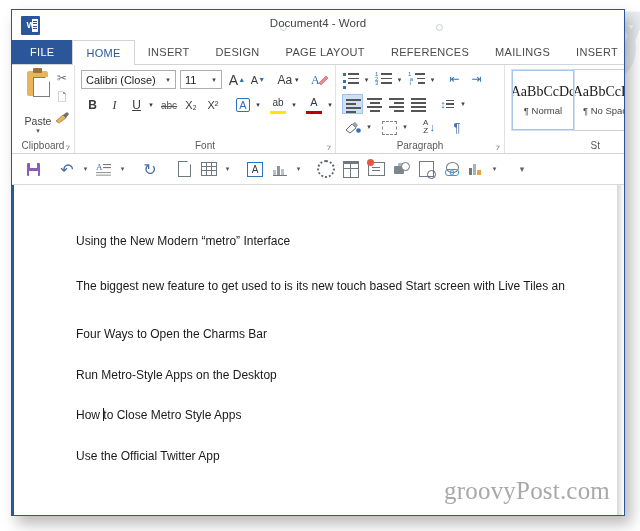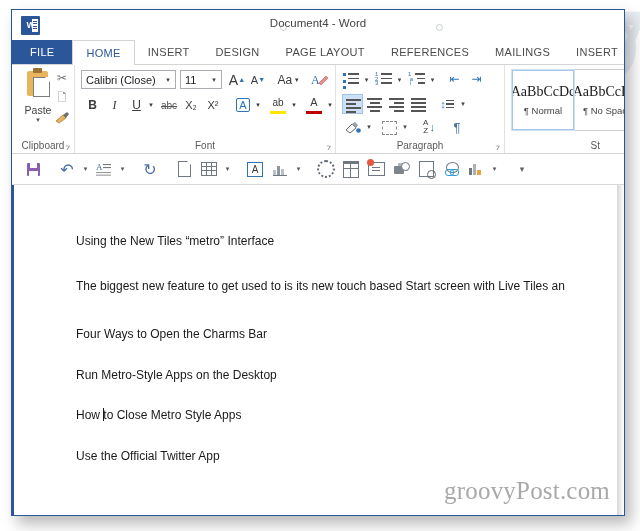--- a/index.html
+++ b/index.html
@@ -177,21 +177,21 @@
     position: absolute; left: 8px; top: 9px;
     width: 15px; height: 18px;
     background: #ffffff; border: 1px solid #7d7d7d;
   }
   .clip-page:after {
     content: ""; position: absolute; right: -1px; top: -1px;
     border-left: 5px solid transparent;
     border-top: 5px solid #ffffff;
     border-right: 0; border-bottom: 0;
   }
-  #paste-label { font-size: 10.5px; color: #444; margin-top: 7px; }
+  #paste-label { font-size: 10.5px; color: #444; margin-top: 18px; }
   #paste-caret { font-size: 7px; color: #555; line-height: 8px; }
 
   .mini-btn {
     position: absolute;
     width: 18px; height: 18px;
     display: flex; align-items: center; justify-content: center;
     font-size: 12px; color: #6a6a6a;
     cursor: default;
   }
   #cut-btn  { left: 41px; top: 4px; }
@@ -770,21 +770,21 @@
     <div class="qsep"></div>
     <div class="qbtn">
         <span style="font-size:9px;color:#666">▾</span>
       </div>
   </div>
 
   <div id="doc-canvas">
     <div id="doc-left-rule"></div>
 
     <div id="doc-text">
-      <p class="doc-p">Using the New Tiles “metro” Interface</p>
+      <p class="doc-p">Using the New Modern “metro” Interface</p>
 
       <div class="doc-p wrap">
         <div class="doc-line">The biggest new feature to get used to is its new touch based Start screen with Live Tiles an</div>
       </div>
 
       <p class="doc-list-p">Four Ways to Open the Charms Bar</p>
       <p class="doc-list-p">Run Metro-Style Apps on the Desktop</p>
       <p class="doc-list-p"><span>How </span><span id="caret-mark"></span><span>to Close Metro Style Apps</span></p>
       <p class="doc-list-p">Use the Official Twitter App</p>
     </div>

